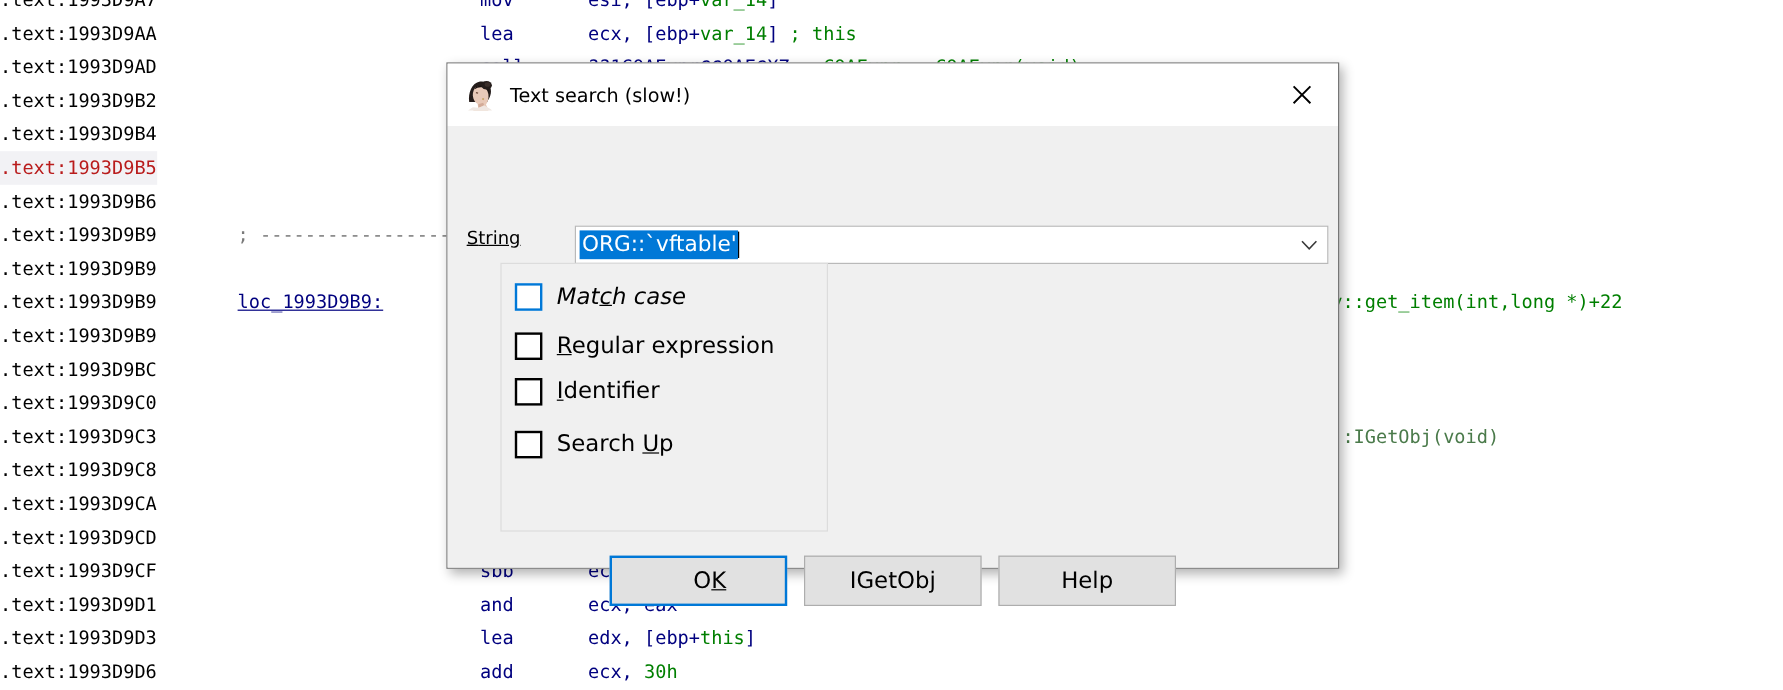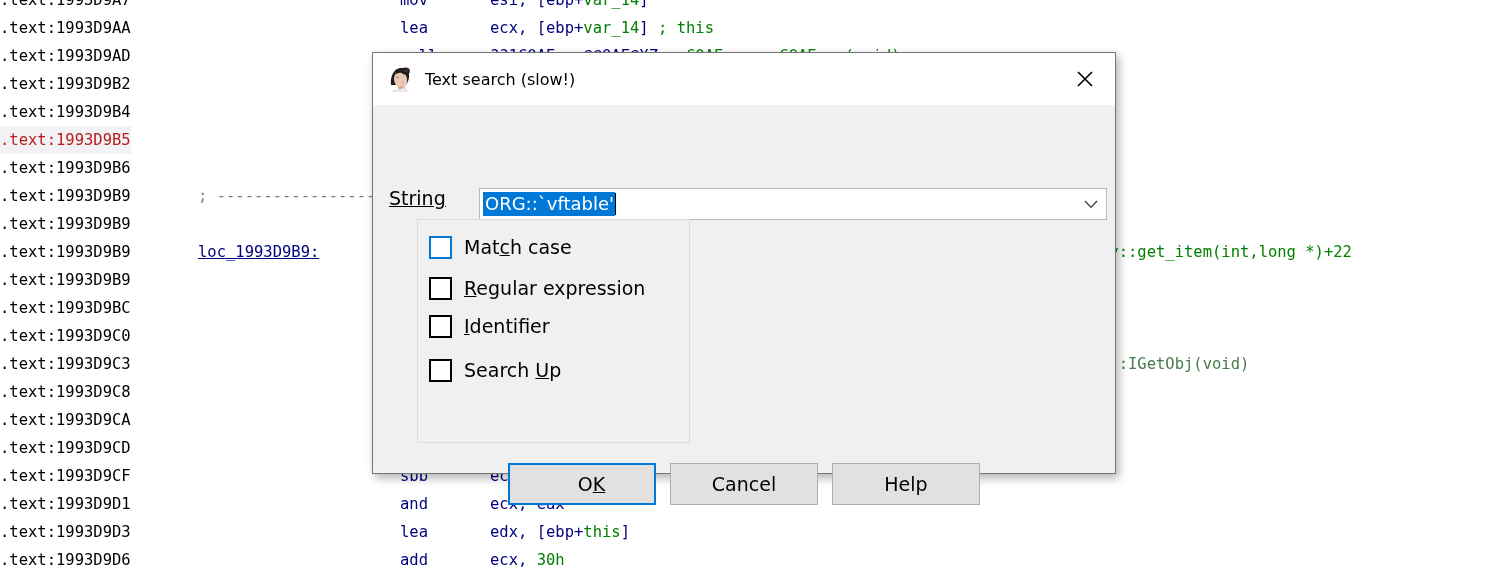--- a/index.html
+++ b/index.html
@@ -74,21 +74,21 @@
     height:calc(100% - 52px);
     background:#f0f0f0;
   }
 
   
   #string-row{
     position:absolute;left:16px;top:71px;
     display:flex;align-items:center;
   }
   #string-label{
-    font-size:19px;color:#000;
+    font-size:15px;color:#000;
     width:90px;
     text-decoration:underline;
   }
   #combo{
     position:relative;
     width:628px;height:32px;
     background:#ffffff;
     border:1px solid #b9b9b9;
     box-sizing:border-box;
     display:flex;align-items:center;margin-top:12px;
@@ -217,21 +217,21 @@
         <span id="caret"></span>
         <span id="combo-arrow">
           <svg width="14" height="9" viewBox="0 0 14 9" aria-hidden="true">
             <path d="M1 1 L7 7.4 L13 1" stroke="#3a3a3a" stroke-width="1.3" fill="none"></path>
           </svg>
         </span>
       </div>
     </div>
 
     <div id="optbox">
-        <div class="cbrow" style="top: 13px;">
+        <div class="cbrow" style="top: 13px; font-style: italic;">
           <span class="cbox focused"></span>
           <span class="cblabel">Mat<u>c</u>h case</span>
         </div>
         <div class="cbrow" style="top: 54px;">
           <span class="cbox"></span>
           <span class="cblabel"><u>R</u>egular expression</span>
         </div>
         <div class="cbrow" style="top: 92px;">
           <span class="cbox"></span>
           <span class="cblabel"><u>I</u>dentifier</span>
@@ -239,20 +239,20 @@
         <div class="cbrow" style="top: 136px;">
           <span class="cbox"></span>
           <span class="cblabel">Search <u>U</u>p</span>
         </div>
       </div>
 
     <div class="dlgbtn default" id="btn-ok">
       <span>O<u>K</u></span>
     </div>
     <div class="dlgbtn" id="btn-cancel">
-      <span>Cancel</span>
+      <span>IGetObj</span>
     </div>
     <div class="dlgbtn" id="btn-help">
       <span>Help</span>
     </div>
 
   </div>
 </div>
 
 </body></html>

